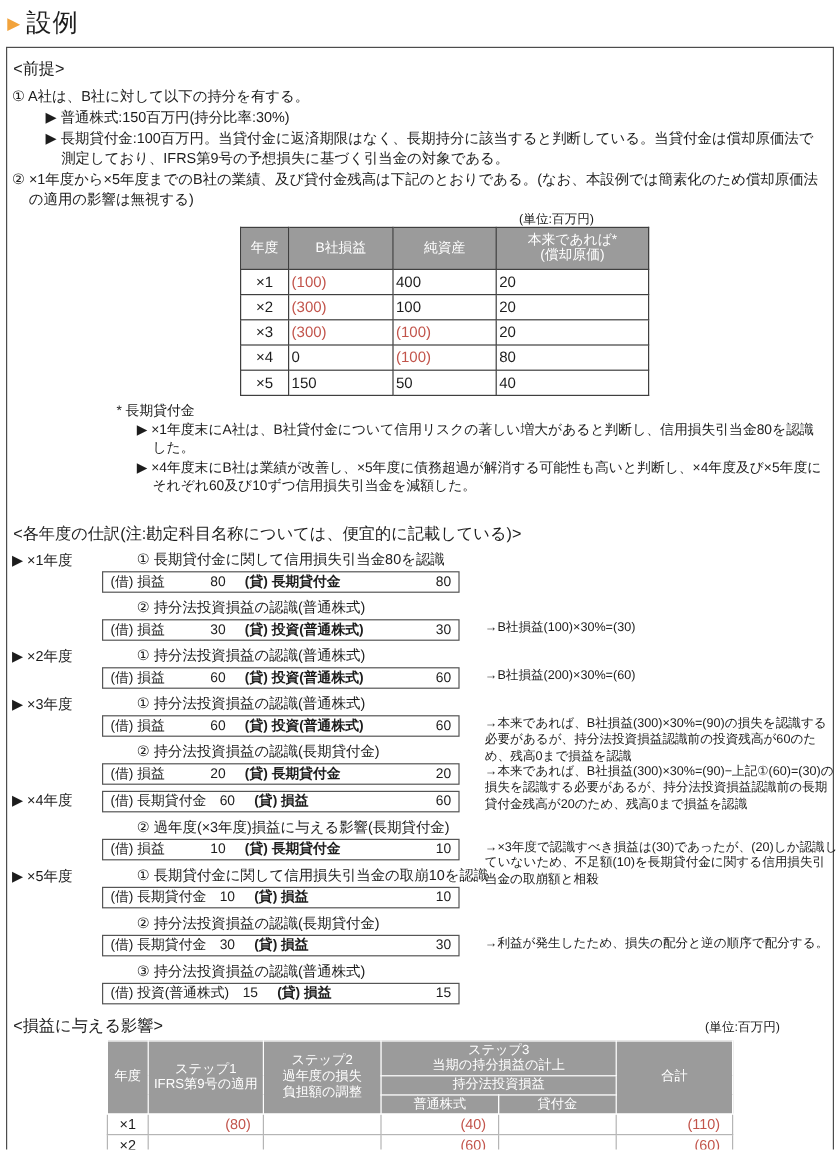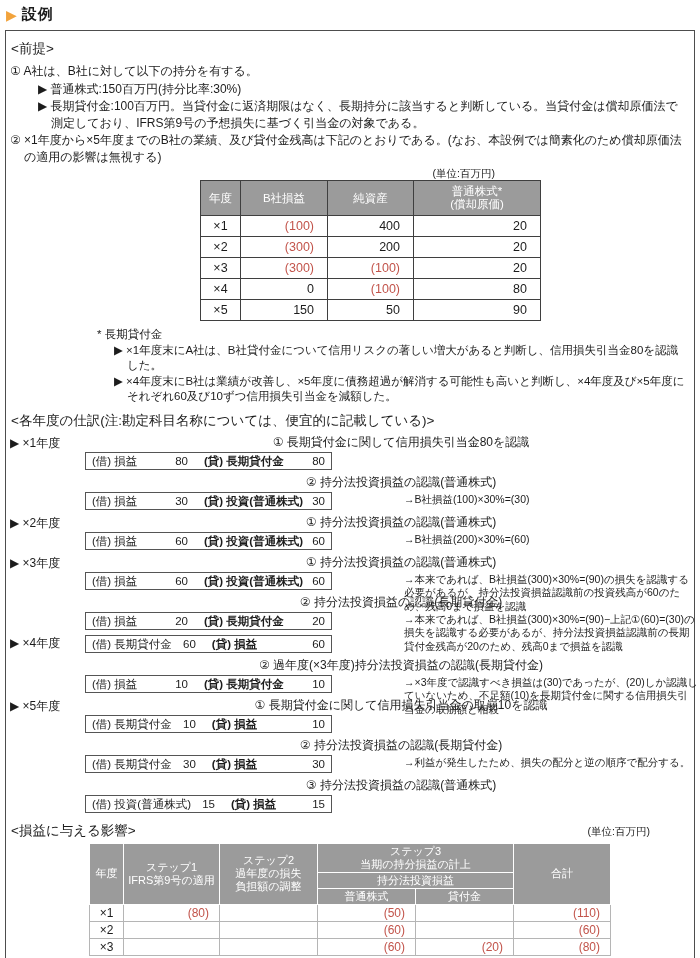--- a/index.html
+++ b/index.html
@@ -7,56 +7,56 @@
   body {
     width:700px; height:958px; background:#ffffff;
     font-family:"Liberation Sans","DejaVu Sans",sans-serif;
     color:#1c1c1c; overflow:hidden;
   }
   .page { padding:3px 5px 0 5px; }
 
   
   .title-row { display:flex; align-items:center; gap:5px; padding:2px 0 6px 1px; }
   .tri { color:#F2A33C; font-size:14px; line-height:14px; }
-  .title-text { font-size:15px; font-weight:bold; letter-spacing:1px; }
+  .title-text { font-size:21px; font-weight:normal; letter-spacing:1px; }
 
   
   .doc-box { border:1px solid #4d4d4d; padding:8px 6px 8px 4px; }
 
   .sec-head { font-size:13.5px; margin:1px 0 5px 1px; }
 
   .p-item   { font-size:12px; line-height:16.5px; padding-left:14px; text-indent:-14px; margin-bottom:1px; }
   .p-bullet { font-size:12px; line-height:16.5px; padding-left:41px; text-indent:-13px; margin-bottom:1px; }
 
   .unit { font-size:10.5px; color:#1c1c1c; }
 
   
   .tbl1-wrap { position:relative; margin:15px 0 5px 190px; width:340px; }
   .unit1 { position:absolute; top:-13px; right:45px; }
   table.t1 { border-collapse:collapse; table-layout:fixed; width:340px; }
   .t1 th { background:#9b9b9b; color:#fff; font-weight:normal; font-size:11.5px;
            line-height:13px; border:1px solid #3f3f3f; padding:4px 1px; text-align:center; }
   .t1 td { border:1px solid #3f3f3f; font-size:12.5px; height:21px;
-           padding:0 13px 0 2px; text-align:right; background:#fff; }
+           padding:0 13px 0 2px; background:#fff; }
   .t1 td.yr { text-align:center; padding:0; }
   .neg { color:#c2544b; }
 
   
   .fnote { margin:6px 0 6px 87px; font-size:11.5px; line-height:15.5px; }
   .fnote-title { padding-left:16px; text-indent:-16px; }
   .f-bullet { padding-left:30px; text-indent:-13px; }
 
   
-  .jsec-head { margin-top:7px; }
+  .jsec-head { margin-top:22px; }
   .jyear { position:relative; margin-bottom:3px; }
   .ylabel { position:absolute; left:0; top:0; font-size:12px; white-space:nowrap; }
   .jentries { margin-left:75px; }
-  .jtitle { font-size:12px; line-height:15px; padding-left:29px; margin-bottom:2px;text-align:center; }
+  .jtitle { font-size:12px; line-height:15px; padding-left:29px; margin-bottom:2px; }
   .jrow { position:relative; margin-bottom:5px; }
-  .jbox { width:247px; height:18px; border:1px solid #555; padding:1px 6px;
+  .jbox { width:298px; height:18px; border:1px solid #555; padding:1px 6px;
           display:flex; align-items:baseline; font-size:11.5px; line-height:14px; background:#fff; }
   .jb-debit  { min-width:72px; white-space:nowrap; }
   .jb-damt   { min-width:24px; text-align:right; white-space:nowrap; }
   .jb-credit { margin-left:16px; white-space:nowrap;font-weight:bold; }
   .jb-camt   { margin-left:auto; white-space:nowrap; }
   .jnote { position:absolute; left:319px; top:1px; width:294px;
            font-size:10.5px; line-height:13.5px; }
 
   
   .impact-head { position:relative; margin-top:9px; margin-bottom:0; }
@@ -96,55 +96,55 @@
             <col style="width:87px">
             <col style="width:86px">
             <col style="width:127px">
           </colgroup>
         <thead>
           <tr>
             <th>年度</th>
             <th>B社損益</th>
             <th>純資産</th>
             <th>
-              <span>普通株式*</span><br>
+              <span>本来であれば*</span><br>
               <span>(償却原価)</span>
             </th>
           </tr>
         </thead>
         <tbody>
           <tr>
             <td class="yr">×1</td>
             <td class="neg">(100)</td>
             <td>400</td>
             <td>20</td>
           </tr>
           <tr>
             <td class="yr">×2</td>
             <td class="neg">(300)</td>
-            <td>200</td>
+            <td>100</td>
             <td>20</td>
           </tr>
           <tr>
             <td class="yr">×3</td>
             <td class="neg">(300)</td>
             <td class="neg">(100)</td>
             <td>20</td>
           </tr>
           <tr>
             <td class="yr">×4</td>
             <td>0</td>
             <td class="neg">(100)</td>
             <td>80</td>
           </tr>
           <tr>
             <td class="yr">×5</td>
             <td>150</td>
             <td>50</td>
-            <td>90</td>
+            <td>40</td>
           </tr>
         </tbody>
       </table>
     </div>
 
     <div class="fnote">
       <div class="fnote-title">* 長期貸付金</div>
       <div class="f-bullet">▶ ×1年度末にA社は、B社貸付金について信用リスクの著しい増大があると判断し、信用損失引当金80を認識した。</div>
       <div class="f-bullet">▶ ×4年度末にB社は業績が改善し、×5年度に債務超過が解消する可能性も高いと判断し、×4年度及び×5年度にそれぞれ60及び10ずつ信用損失引当金を減額した。</div>
     </div>
@@ -222,21 +222,21 @@
       <div class="ylabel">▶ ×4年度</div>
       <div class="jentries">
         <div class="jrow">
           <div class="jbox">
             <span class="jb-debit">(借) 長期貸付金</span>
             <span class="jb-damt">60</span>
             <span class="jb-credit">(貸) 損益</span>
             <span class="jb-camt">60</span>
           </div>
         </div>
-        <div class="jtitle">② 過年度(×3年度)持分法投資損益の認識(長期貸付金)</div>
+        <div class="jtitle">② 過年度(×3年度)損益に与える影響(長期貸付金)</div>
         <div class="jrow">
           <div class="jbox">
             <span class="jb-debit">(借) 損益</span>
             <span class="jb-damt">10</span>
             <span class="jb-credit">(貸) 長期貸付金</span>
             <span class="jb-camt">10</span>
           </div>
           <div class="jnote">→×3年度で認識すべき損益は(30)であったが、(20)しか認識していないため、不足額(10)を長期貸付金に関する信用損失引当金の取崩額と相殺</div>
         </div>
       </div>
@@ -314,21 +314,21 @@
         <tr class="sub">
           <th>普通株式</th>
           <th>貸付金</th>
         </tr>
       </thead>
       <tbody>
         <tr>
           <td class="yr">×1</td>
           <td class="neg">(80)</td>
           <td></td>
-          <td class="neg">(50)</td>
+          <td class="neg">(40)</td>
           <td></td>
           <td class="neg">(110)</td>
         </tr>
         <tr>
           <td class="yr">×2</td>
           <td></td>
           <td></td>
           <td class="neg">(60)</td>
           <td></td>
           <td class="neg">(60)</td>

